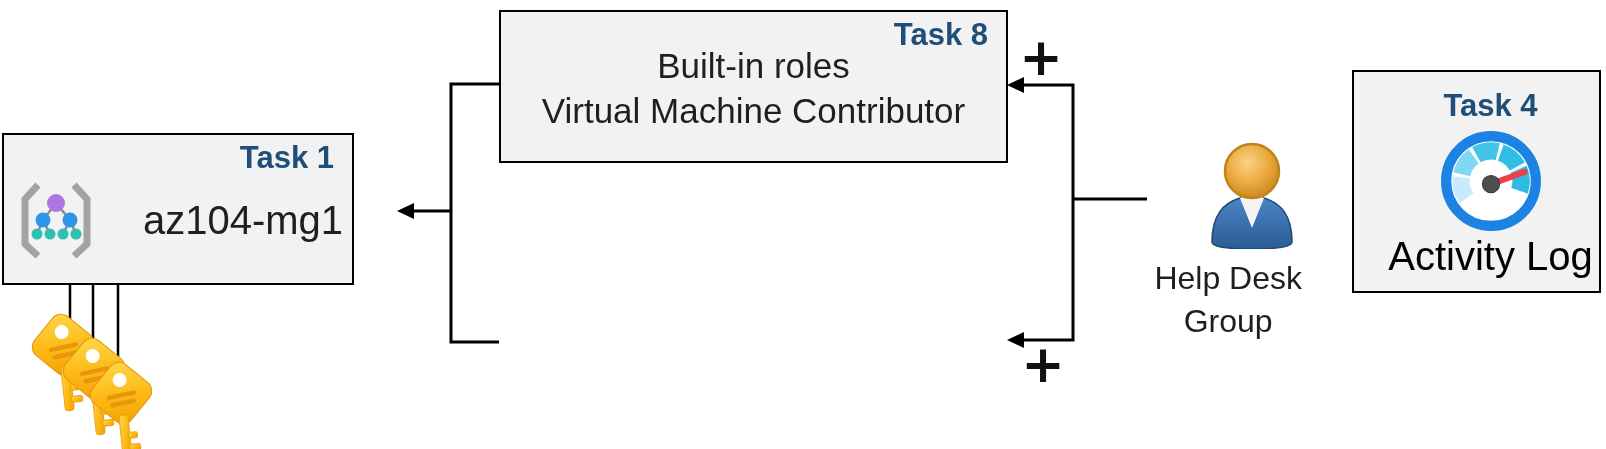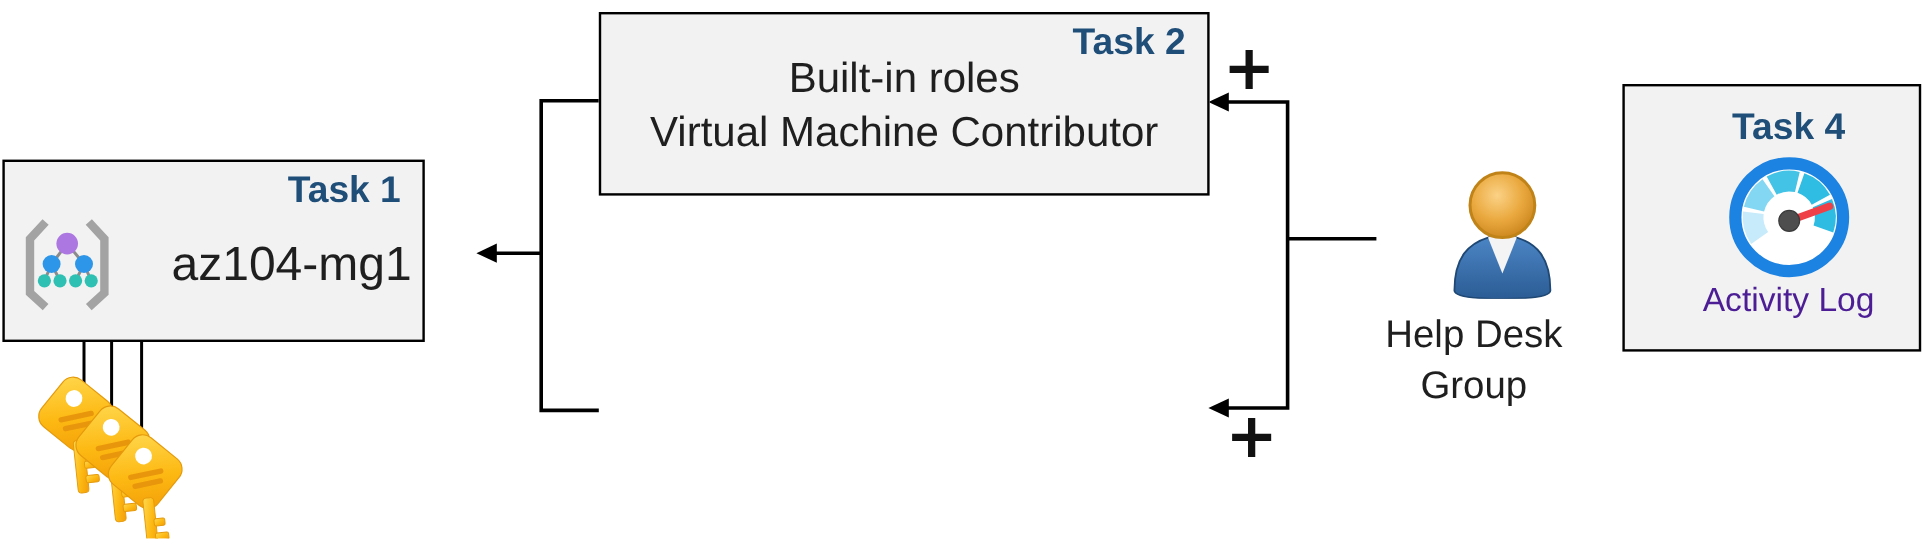--- a/index.html
+++ b/index.html
@@ -29,21 +29,21 @@
   .box-lines{
     height:100%;display:flex;flex-direction:column;align-items:center;justify-content:center;
     padding-top:3px;box-sizing:border-box;font-size:35px;line-height:45px;color:#1f1f1f;
     text-align:center;
   }
   .task4-inner{
     height:100%;display:flex;flex-direction:column;align-items:center;
     box-sizing:border-box;padding-top:16px;
   }
   .task4-label{position:static;margin-bottom:6px;}
-  .task4-caption{font-size:28px;color:#4c1d95;margin-top:2px;}
+  .task4-caption{font-size:40px;color:#000000;margin-top:2px;}
   .actor{
     position:absolute;left:1102px;top:141px;width:200px;z-index:2;
     display:flex;flex-direction:column;align-items:flex-end;
   }
   .actor-caption{font-size:32px;line-height:43px;text-align:center;color:#1f1f1f;margin-top:8px;}
   .plus{
     position:absolute;z-index:3;width:56px;text-align:center;
     font-family:"DejaVu Sans", sans-serif;font-weight:bold;font-size:52px;line-height:52px;color:#111;
   }
   .plus-top{left:1013px;top:31px;}
@@ -96,21 +96,21 @@
         <circle cx="24" cy="56" r="5.5" fill="#2ec0b2"></circle>
         <circle cx="37" cy="56" r="5.5" fill="#2ec0b2"></circle>
         <circle cx="50" cy="56" r="5.5" fill="#2ec0b2"></circle>
         <circle cx="63" cy="56" r="5.5" fill="#2ec0b2"></circle>
       </svg>
       <span class="task1-name">az104-mg1</span>
     </div>
   </div>
 
   <div class="box box-task2">
-    <div class="task-label">Task 2</div>
+    <div class="task-label">Task 8</div>
     <div class="box-lines">
       <div>Built-in roles</div>
       <div>Virtual Machine Contributor</div>
     </div>
   </div>
 
 
   <div class="box box-task4">
     <div class="task4-inner">
       <div class="task-label task4-label">Task 4</div>

